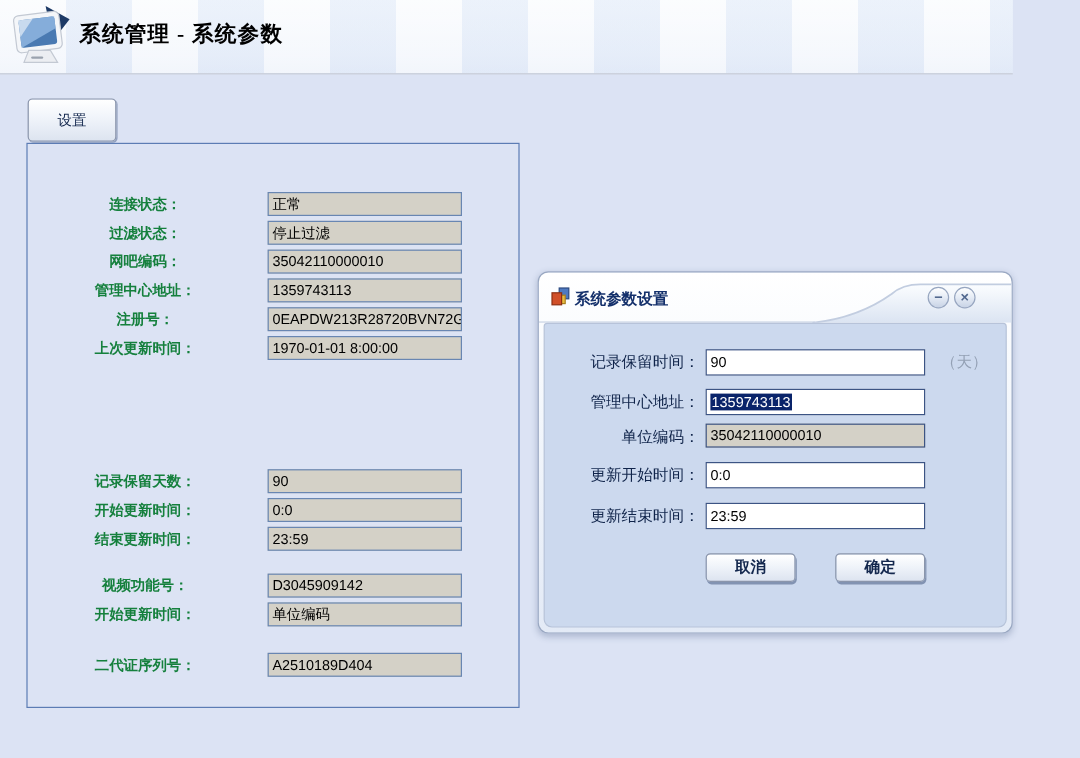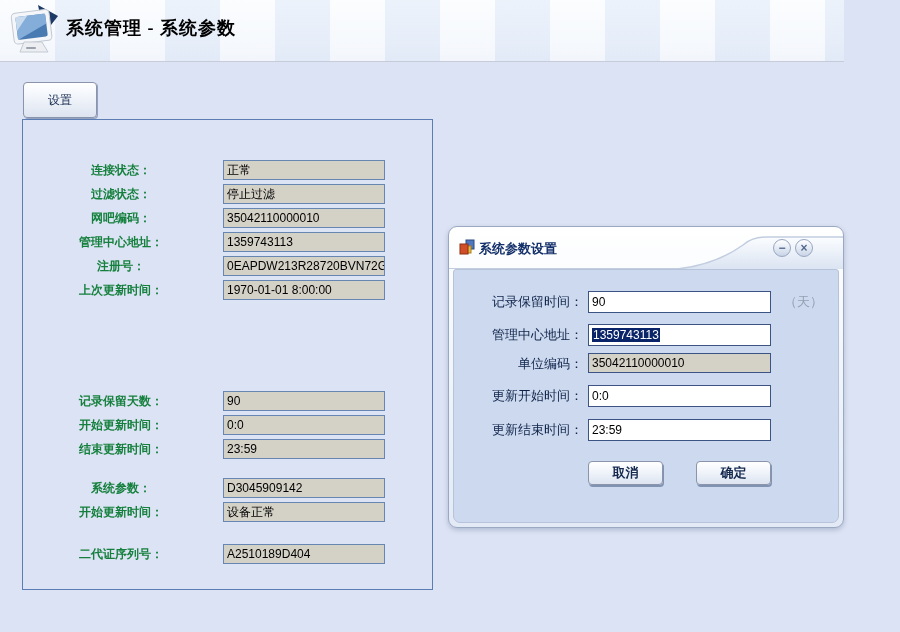--- a/index.html
+++ b/index.html
@@ -140,26 +140,26 @@
       </div>
     <div class="frow" style="top:295px">
         <span class="flabel">开始更新时间：</span>
         <span class="fvalue">0:0</span>
       </div>
     <div class="frow" style="top:319px">
         <span class="flabel">结束更新时间：</span>
         <span class="fvalue">23:59</span>
       </div>
     <div class="frow" style="top:358px">
-        <span class="flabel">系统参数：</span>
+        <span class="flabel">视频功能号：</span>
         <span class="fvalue">D3045909142</span>
       </div>
     <div class="frow" style="top:382px">
         <span class="flabel">开始更新时间：</span>
-        <span class="fvalue">设备正常</span>
+        <span class="fvalue">单位编码</span>
       </div>
     <div class="frow" style="top:424px">
         <span class="flabel">二代证序列号：</span>
         <span class="fvalue">A2510189D404</span>
       </div>
   </div>
 
   <div class="dialog">
     <div class="dlg-titlebar">
       <svg class="swoosh" width="394" height="42" viewBox="0 0 394 42">

